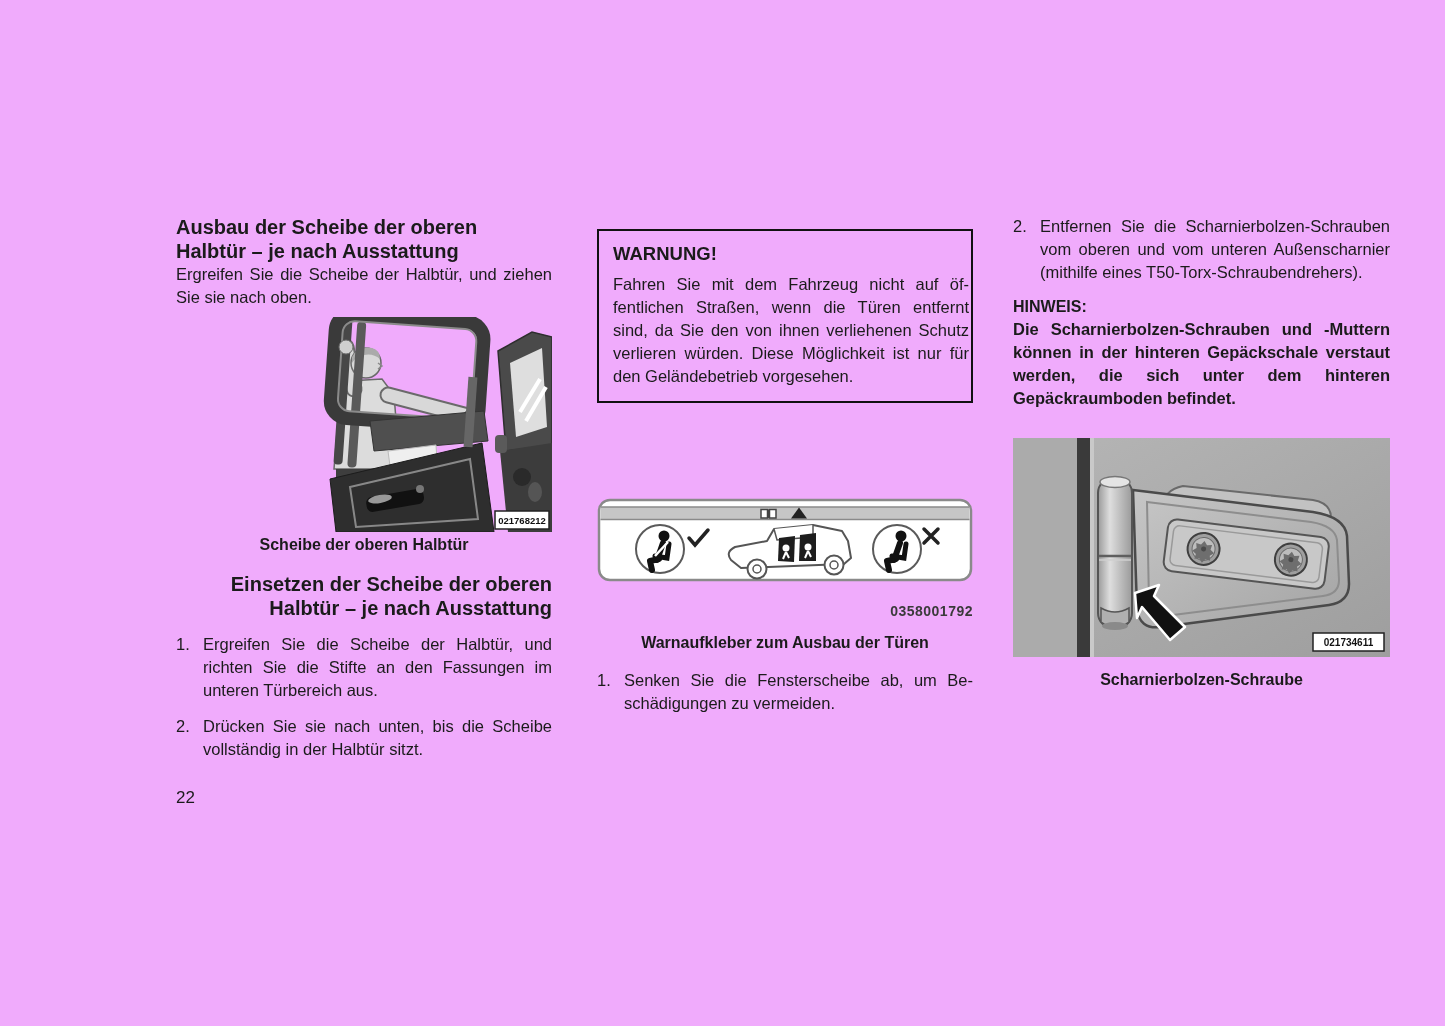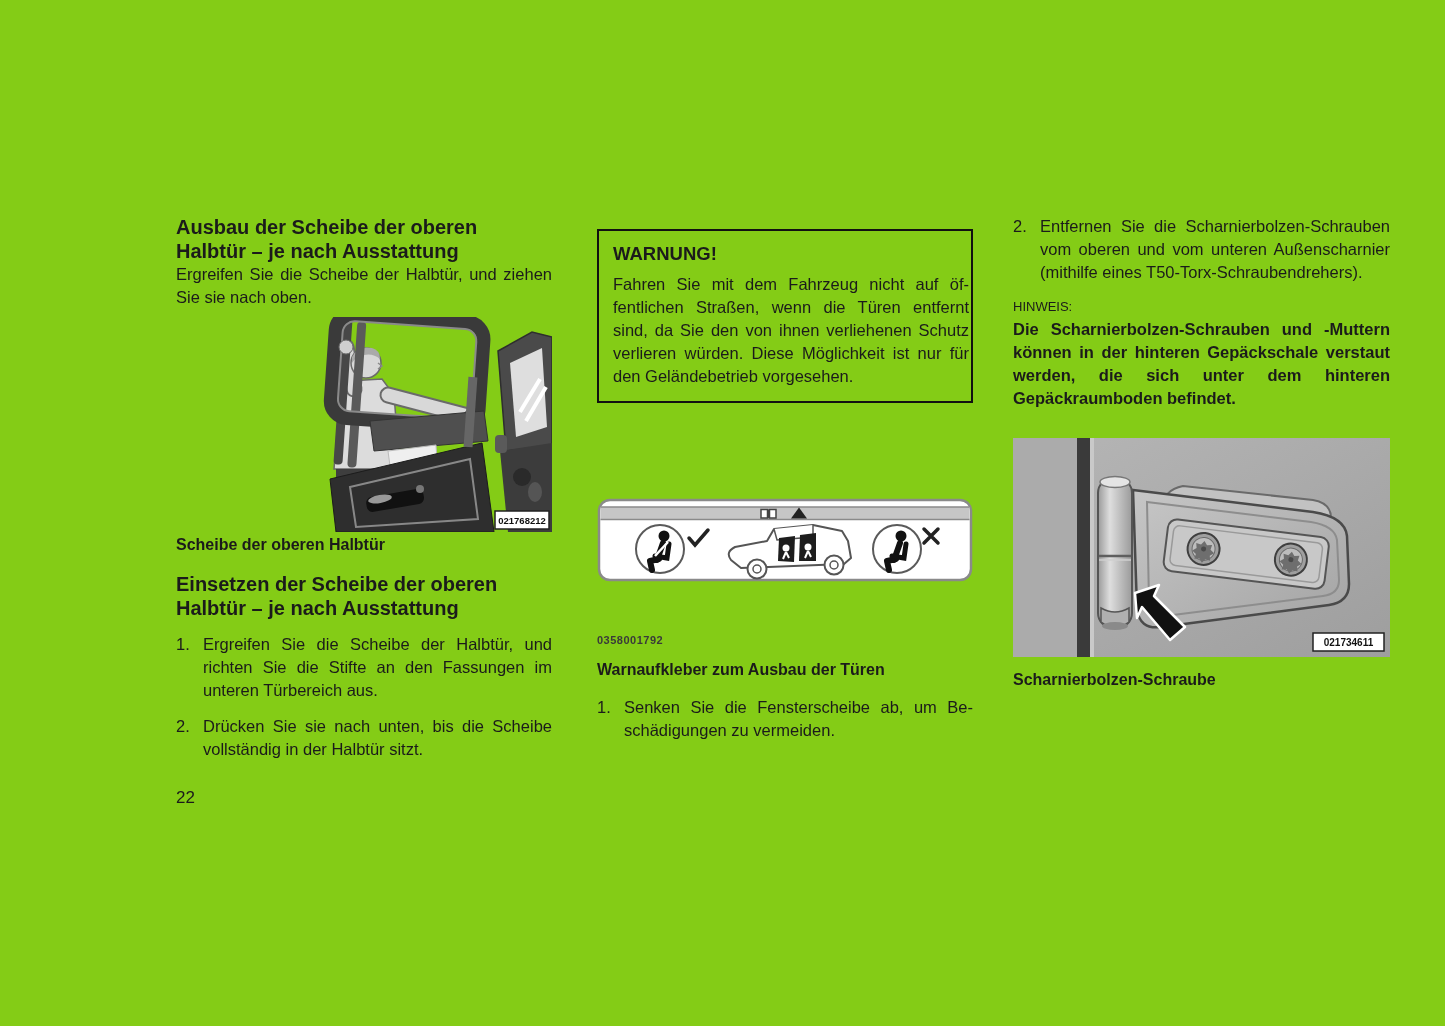--- a/index.html
+++ b/index.html
@@ -1,20 +1,20 @@
 <!DOCTYPE html>
 <html><head>
 <meta charset="utf-8">
 <style>
   * { margin:0; padding:0; box-sizing:border-box; }
   html,body { background:#ffffff; }
   .page {
     position:relative;
     width:1445px; height:1026px;
-    background:#84cc16;
+    background:#f0abfc;
     font-family:"Liberation Sans", sans-serif;
     color:#1b1b1b;
     overflow:hidden;
   }
   .col { position:absolute; top:215px; }
   .col-1 { left:176px; width:376px; }
   .col-2 { left:597px; width:376px; }
   .col-3 { left:1013px; width:377px; }
 
   .heading {
@@ -33,31 +33,31 @@
   .warning-box {
     margin-top:14px;
     border:2.5px solid #111;
     padding:11px 2px 13px 14px;
   }
   .warning-title { font-size:18.5px; line-height:24px; font-weight:bold; margin-bottom:7px; }
 
   figure { margin:0; }
   .fig-caption {
     font-size:16px; line-height:20px; font-weight:bold;
-    margin-top:13px;
+    text-align:center; margin-top:13px;
   }
   .fig1-wrap { margin-top:8px; margin-left:94px; width:282px; height:205px; }
   .fig2-wrap { margin-top:95px; width:376px; }
   .fig2-code {
-    font-size:11px; font-weight:bold; color:#3a3a3a;
-    text-align:left; margin-top:52px; letter-spacing:0.5px;
+    font-size:14px; font-weight:bold; color:#3a3a3a;
+    text-align:right; margin-top:21px; letter-spacing:0.5px;
   }
   .fig3-wrap { margin-top:28px; width:318px; height:219px; }
 
-  .note-label { margin-top:11px; font-size:13px; line-height:23px; font-weight:normal; }
+  .note-label { margin-top:11px; font-size:16px; line-height:23px; font-weight:bold; }
   .note-text { font-weight:bold; }
 
   .page-number {
     position:absolute; left:176px; top:788px;
     font-size:17px; line-height:20px;
   }
   svg { display:block; }
   .code-text { font-family:"Liberation Sans", sans-serif; font-weight:bold; }
 </style>
 </head>
@@ -116,21 +116,21 @@
           <circle cx="150" cy="172" r="4" fill="#777777"></circle>
           <rect x="196" y="60" width="9" height="70" fill="#666666" transform="rotate(4 200 95)"></rect>
 
           <rect x="225" y="194" width="54" height="18" fill="#ffffff" stroke="#222222" stroke-width="1.5"></rect>
           <text class="code-text" x="252" y="207" font-size="9.5" text-anchor="middle" fill="#111111">021768212</text>
         </svg>
       </div>
       <figcaption class="fig-caption">Scheibe der oberen Halbtür</figcaption>
     </figure>
 
-    <h2 class="heading" style="margin-top:17px;">Einsetzen der Scheibe der oberen Halbtür – je nach Ausstattung</h2>
+    <h2 class="heading" style="margin-top:17px;text-align:right;">Einsetzen der Scheibe der oberen Halbtür – je nach Ausstattung</h2>
 
     <div class="step">
       <span class="num">1.</span>
       <span class="txt bodytext">Ergreifen Sie die Scheibe der Halbtür, und richten Sie die Stifte an den Fassungen im unteren Türbereich aus.</span>
     </div>
     <div class="step">
       <span class="num">2.</span>
       <span class="txt bodytext">Drücken Sie sie nach unten, bis die Scheibe vollständig in der Halbtür sitzt.</span>
     </div>
   </div>

